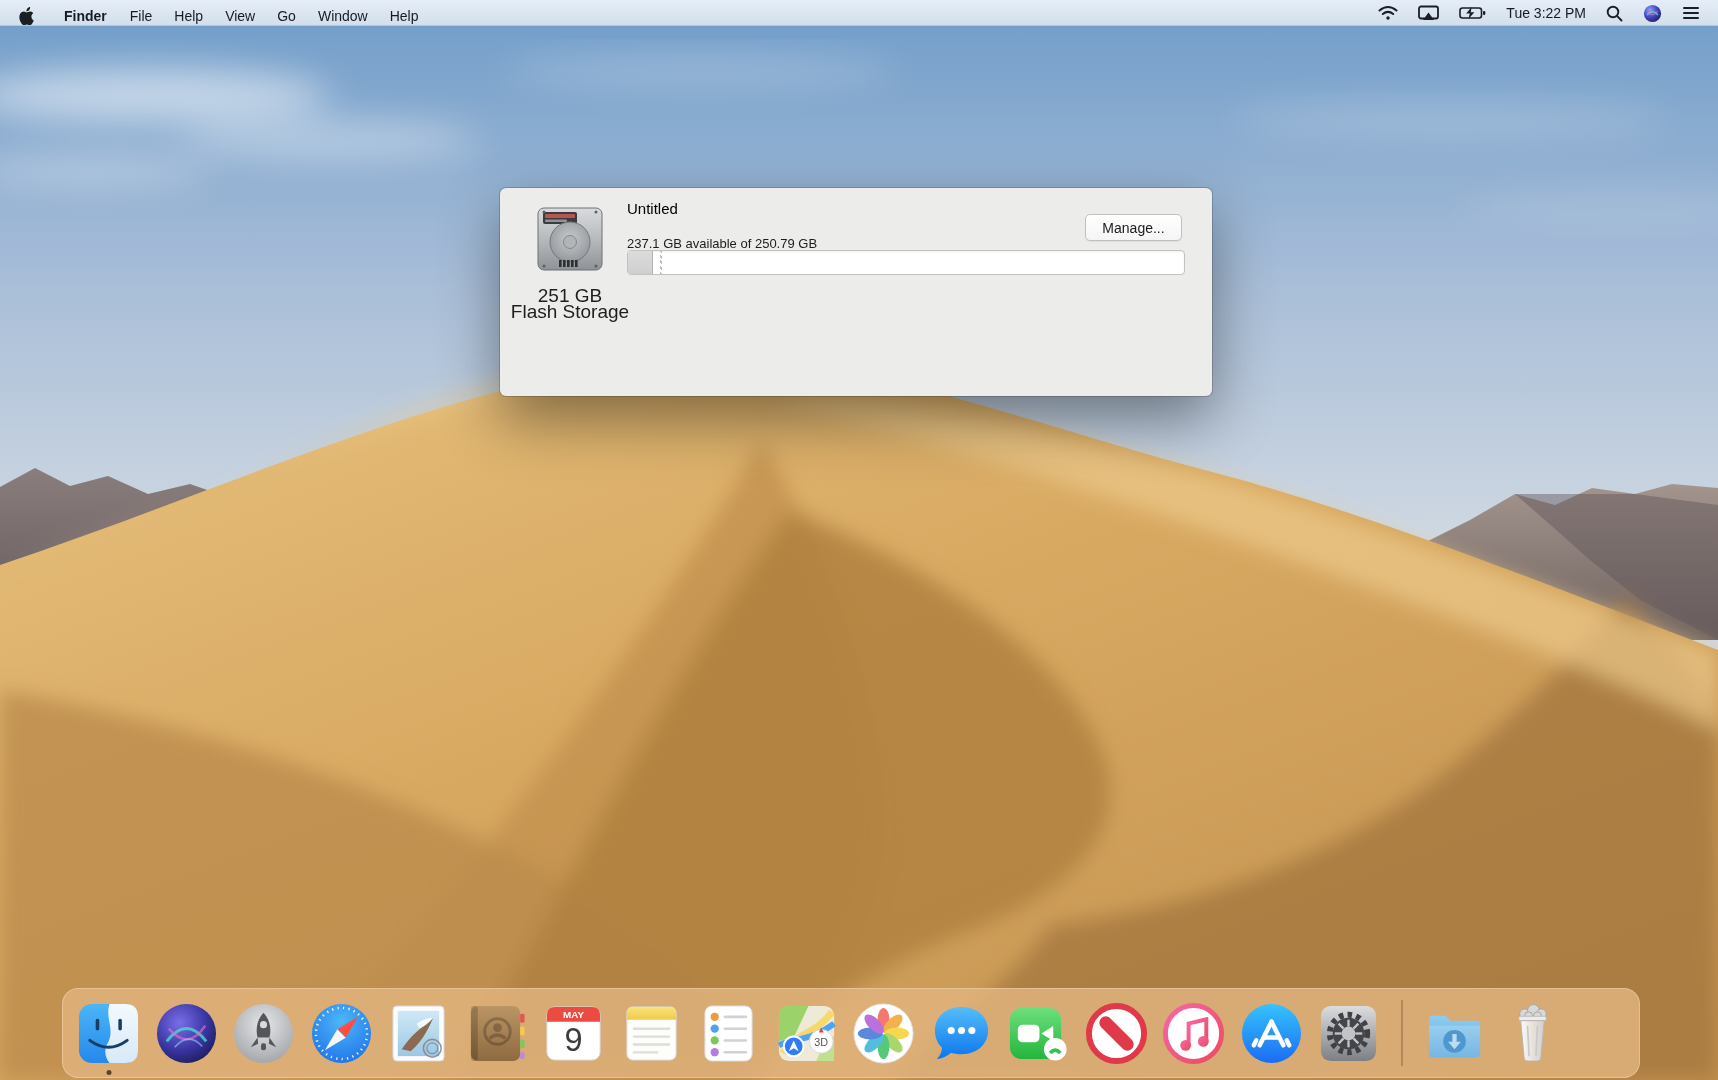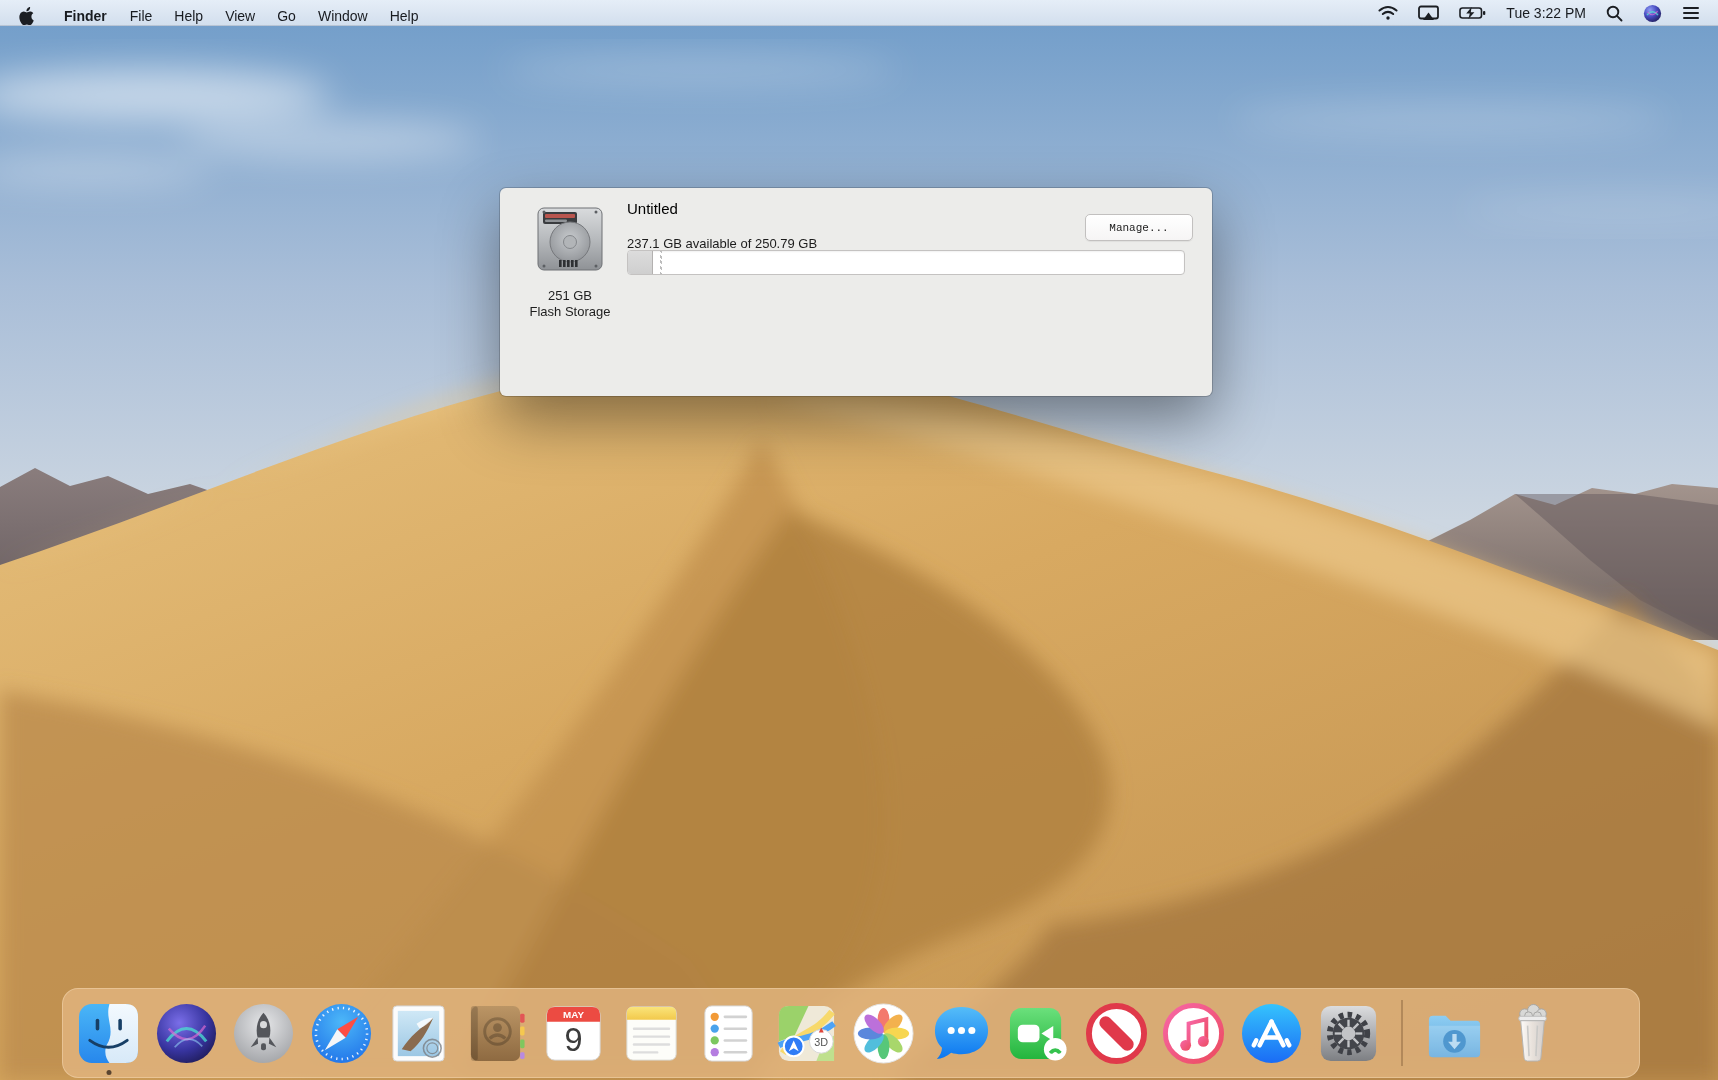--- a/index.html
+++ b/index.html
@@ -37,34 +37,34 @@
   .tl.zoom { background:#dcdad9; border:1px solid #c3c1c0; }
   .tabs { margin:0 auto; display:flex; border:1px solid #bdbbba; border-radius:6px;
     overflow:hidden; background:#fdfdfd; height:26px; }
   .tab { padding:0 15px; font-size:13px; color:#262626; display:flex; align-items:center;
     border-right:1px solid #c9c7c6; background:linear-gradient(#fefefe,#f4f3f2); }
   .tab:last-child { border-right:none; }
   .tab.active { background:#65696c; color:#ffffff; }
   .content { position:relative; height:165px; }
   .hdd { position:absolute; left:33px; top:14px; }
   .drive-caption { position:absolute; left:0; top:100px; width:140px; text-align:center;
-    font-size:13px; color:#1e1e1e; line-height:16px; }
+    font-size:19px; color:#1e1e1e; line-height:16px; }
   .vol-name { position:absolute; left:127px; top:12px; font-size:15px; color:#000; }
   .vol-avail { position:absolute; left:127px; top:36px; font-size:13px; color:#1c1c1c;margin-top:12px; }
   .bar { position:absolute; left:127px; top:62px; width:558px; height:25px;
     background:#ffffff; border:1px solid #c4c2c1; border-radius:4px; overflow:hidden;
     box-shadow:inset 0 1px 2px rgba(0,0,0,.06); }
   .bar-used { position:absolute; left:0; top:0; bottom:0;
     background:linear-gradient(#dcdcdc,#cfcfcf); border-right:1px solid #b3b1b0; }
   .bar-sep { position:absolute; left:calc(4.5% + 7px); top:0; bottom:0; width:2px;
     background:repeating-linear-gradient(45deg,#bdbdbd 0 2px,#fff 2px 4px); }
-  .manage { position:absolute; left:585px; top:26px; width:108px; height:27px;
+  .manage { position:absolute; left:585px; top:26px; width:97px; height:27px;
     background:linear-gradient(#ffffff,#f6f5f5); border:1px solid #c2c0bf; border-radius:5px;
-    font-size:11px; color:#1c1c1c; display:flex; align-items:center; justify-content:center;
-    box-shadow:0 1px 1px rgba(0,0,0,.06); font-family:Liberation Mono, monospace; }
+    font-size:14px; color:#1c1c1c; display:flex; align-items:center; justify-content:center;
+    box-shadow:0 1px 1px rgba(0,0,0,.06); font-family:Liberation Sans, sans-serif; }
 
   
   .dock { position:absolute; left:62px; bottom:2px; width:1578px; height:90px;
     background:rgba(226,181,127,.82); border:1px solid rgba(255,235,205,.35);
     border-radius:16px; display:flex; align-items:center; padding:0 14px; gap:14.5px; z-index:30; }
   .dock-item { position:relative; width:63px; height:63px; flex:0 0 auto; }
   .dock-item svg { width:63px; height:63px; display:block; }
   .run-dot { position:absolute; left:50%; bottom:-10px; transform:translateX(-50%);
     width:5px; height:5px; border-radius:50%; background:#5a4430; }
   .dock-sep { width:2px; height:66px; background:rgba(90,60,30,.30); margin:0 6px; flex:0 0 auto; }

